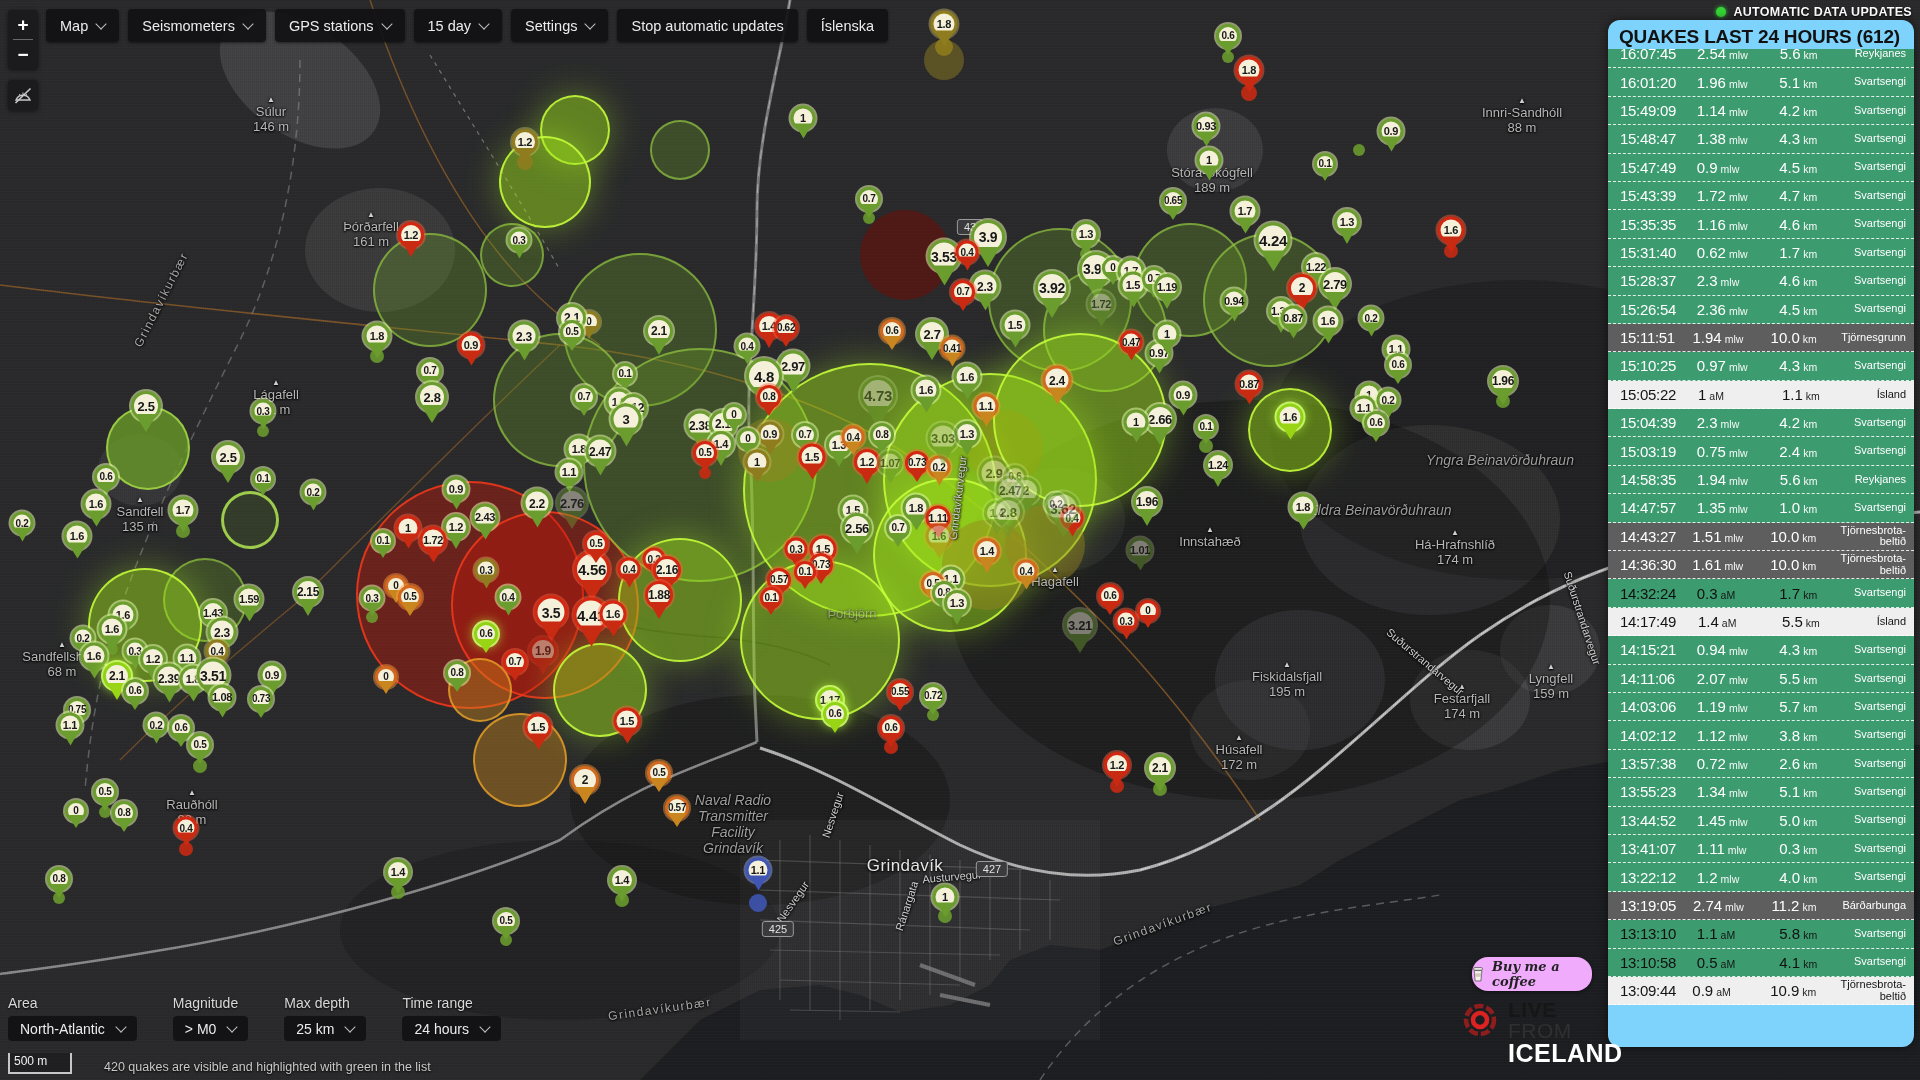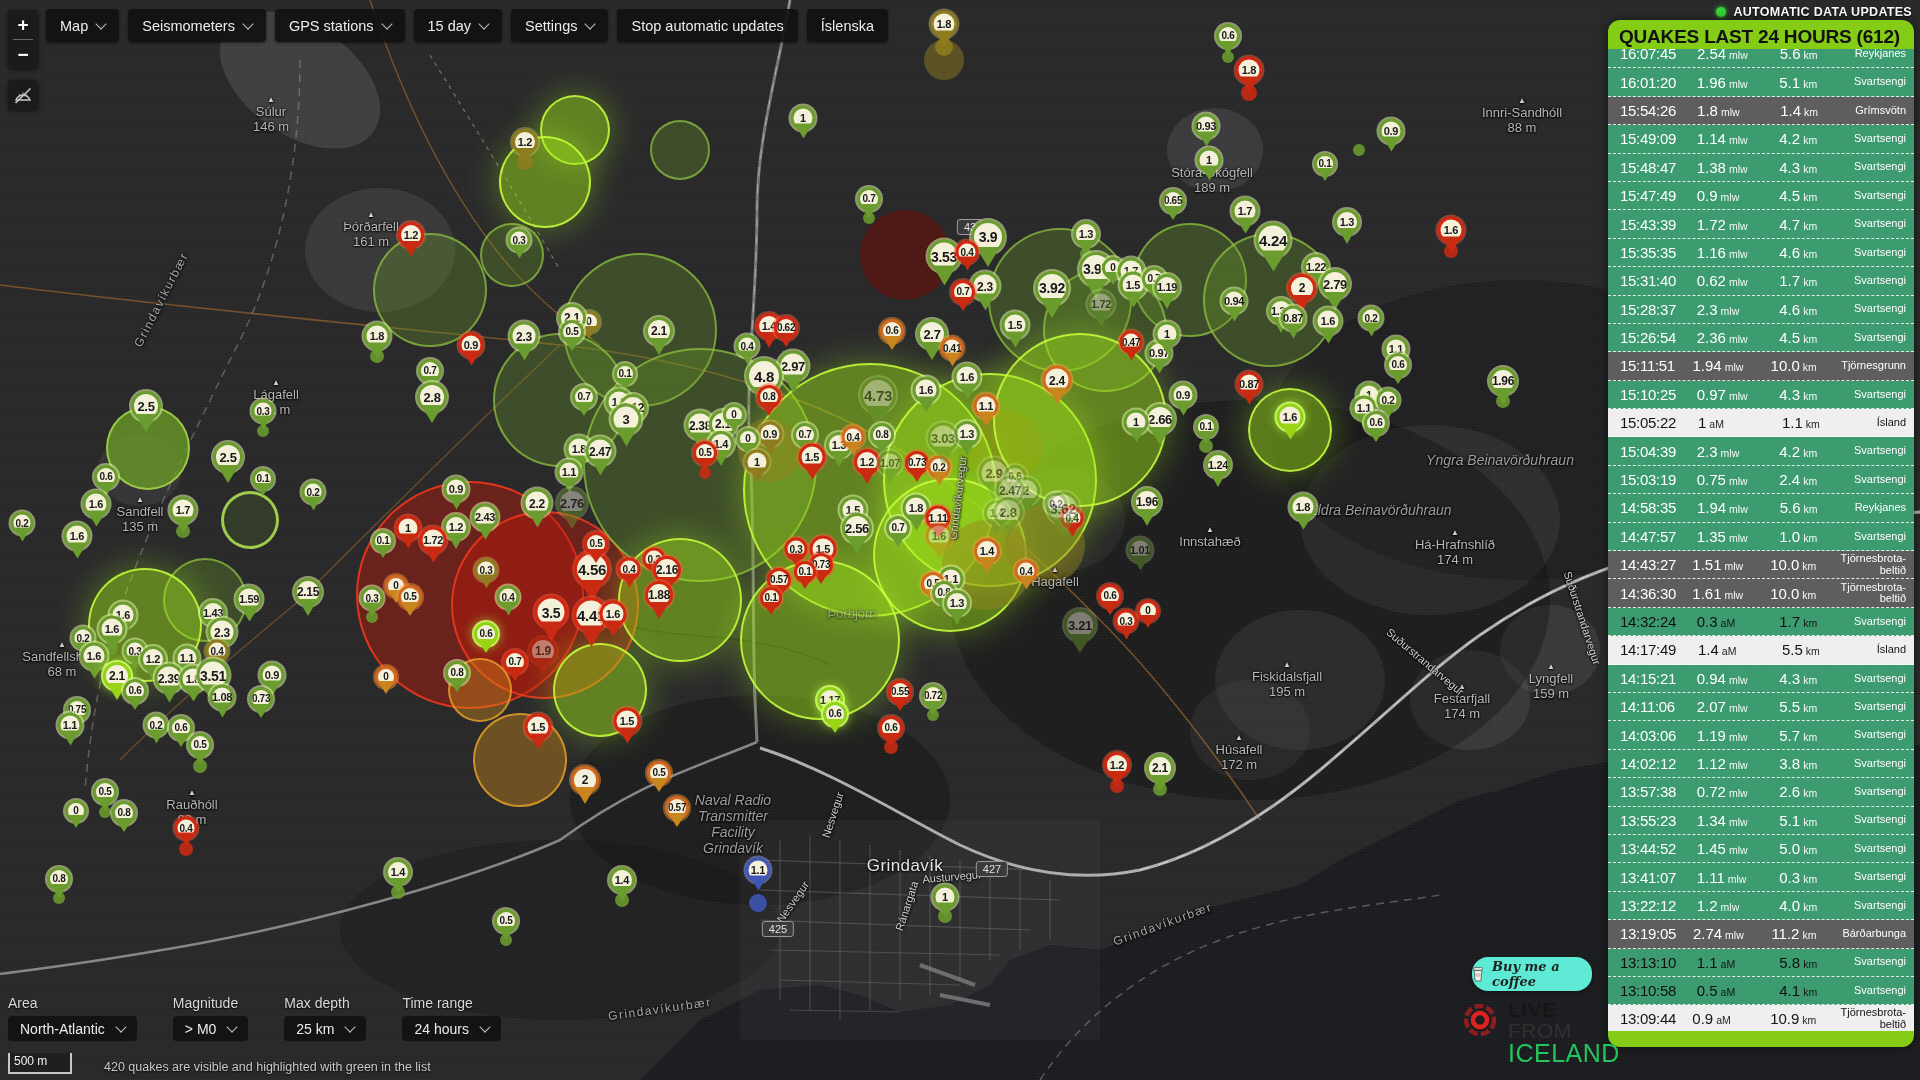--- a/index.html
+++ b/index.html
@@ -54,21 +54,21 @@
         font-weight:bold;cursor:pointer;}
   .zdiv{height:1px;background:#6a6a6a;margin:0 5px;}
   .measure{position:absolute;left:8px;top:80px;width:30px;height:30px;background:#1b1b1d;border-radius:4px;
            display:flex;align-items:center;justify-content:center;cursor:pointer;box-shadow:0 1px 4px rgba(0,0,0,.6);}
 
   .autoupd{position:absolute;right:8px;top:5px;display:flex;align-items:center;gap:7px;color:#fff;
            font-size:12.5px;font-weight:bold;letter-spacing:.3px;text-shadow:0 1px 2px #000;}
   .grnled{width:10px;height:10px;border-radius:50%;background:#35d435;box-shadow:0 0 4px #35d435;}
 
   
-  .sidebar{position:absolute;left:1608px;top:20px;width:306px;height:1027px;background:#84cc16;
+  .sidebar{position:absolute;left:1608px;top:20px;width:306px;height:1027px;background:#7dd3fc;
            border-radius:12px;overflow:hidden;box-shadow:0 0 10px rgba(0,0,0,.55);box-sizing:border-box;}
   .sb-title{font-size:19px;font-weight:bold;color:#121212;padding:6px 10px 1px 11px;letter-spacing:-0.2px;}
   .sb-cols{display:flex;padding:1px 8px 3px 12px;font-size:11.5px;font-weight:bold;color:#222;}
   .sb-cols .c1{width:78px;} .sb-cols .c2{width:84px;} .sb-cols .c3{width:76px;}
   .sb-cols .c4{flex:1;text-align:right;}
   .sb-rows{overflow:hidden;height:calc(100% - 45px);}
   .qrow{display:flex;align-items:center;height:28.4px;box-sizing:border-box;padding:0 8px 0 12px;
         border-bottom:1px dashed rgba(255,255,255,.85);font-size:15px;cursor:pointer;}
   .qrow:first-child{margin-top:-9px;justify-content:center;}
   .qrow.green{background:#3d9b70;color:#fff;}
@@ -87,28 +87,28 @@
   .filters{position:absolute;left:8px;top:995px;display:flex;gap:36px;}
   .fgroup{display:flex;flex-direction:column;gap:5px;}
   .flabel{color:#d8d8d8;font-size:14px;text-shadow:0 1px 2px #000;}
   .fselect{height:25px;display:flex;align-items:center;gap:12px;padding:0 12px;border-radius:4px;
            background:rgba(17,17,19,.92);color:#ececec;font-size:14px;cursor:pointer;}
   .scalebar{position:absolute;left:8px;top:1053px;width:52px;height:17px;border:2px solid rgba(255,255,255,.75);
             border-top:none;background:rgba(0,0,0,.25);color:#f0f0f0;font-size:12px;padding:1px 4px;line-height:15px;}
   .status{position:absolute;left:104px;top:1060px;color:#c9c9c9;font-size:12.5px;text-shadow:0 1px 2px #000;}
 
   
-  .coffee{position:absolute;left:1472px;top:957px;width:120px;height:34px;background:#5eead4;border-radius:16px;
+  .coffee{position:absolute;left:1472px;top:957px;width:120px;height:34px;background:#f0abfc;border-radius:16px;
           display:flex;align-items:center;justify-content:center;gap:8px;cursor:pointer;box-shadow:0 1px 4px rgba(0,0,0,.5);}
   .coffee span{font-family:"DejaVu Serif",serif;font-style:italic;font-weight:bold;font-size:13px;color:#222;}
   .lfi{position:absolute;left:1460px;top:1000px;display:flex;gap:8px;align-items:flex-start;}
   .lfi-text{display:flex;flex-direction:column;}
   .lfi-l1{font-size:21px;font-weight:bold;color:#161616;line-height:20px;letter-spacing:.5px;}
   .lfi-l2{font-size:21px;font-weight:normal;color:#303030;line-height:21px;letter-spacing:.5px;}
-  .lfi-l3{font-size:25px;font-weight:normal;color:#22c55e;line-height:24px;letter-spacing:.5px;}
+  .lfi-l3{font-size:25px;font-weight:bold;color:#ffffff;line-height:24px;letter-spacing:.5px;}
 </style>
 </head>
 <body>
 
 <div class="stage">
 
   <svg class="map-base" width="1920" height="1080">
     <ellipse cx="300" cy="80" rx="90" ry="55" fill="rgba(165,165,165,0.20)" transform="rotate(35 300 80)"></ellipse>
     <ellipse cx="380" cy="250" rx="75" ry="62" fill="rgba(150,150,150,0.16)"></ellipse>
     <ellipse cx="140" cy="470" rx="42" ry="36" fill="rgba(150,150,150,0.13)"></ellipse>
@@ -622,26 +622,20 @@
           <span class="qmag"><span class="v">2.54</span><span class="u">mlw</span></span>
           <span class="qdep"><span class="v">5.6</span><span class="u">km</span></span>
           <span class="qarea">Reykjanes</span>
         </div>
         <div class="qrow green">
           <span class="qtime">16:01:20</span>
           <span class="qmag"><span class="v">1.96</span><span class="u">mlw</span></span>
           <span class="qdep"><span class="v">5.1</span><span class="u">km</span></span>
           <span class="qarea">Svartsengi</span>
         </div>
-        <div class="qrow gray">
-          <span class="qtime">15:54:26</span>
-          <span class="qmag"><span class="v">1.8</span><span class="u">mlw</span></span>
-          <span class="qdep"><span class="v">1.4</span><span class="u">km</span></span>
-          <span class="qarea">Grímsvötn</span>
-        </div>
         <div class="qrow green">
           <span class="qtime">15:49:09</span>
           <span class="qmag"><span class="v">1.14</span><span class="u">mlw</span></span>
           <span class="qdep"><span class="v">4.2</span><span class="u">km</span></span>
           <span class="qarea">Svartsengi</span>
         </div>
         <div class="qrow green">
           <span class="qtime">15:48:47</span>
           <span class="qmag"><span class="v">1.38</span><span class="u">mlw</span></span>
           <span class="qdep"><span class="v">4.3</span><span class="u">km</span></span>

